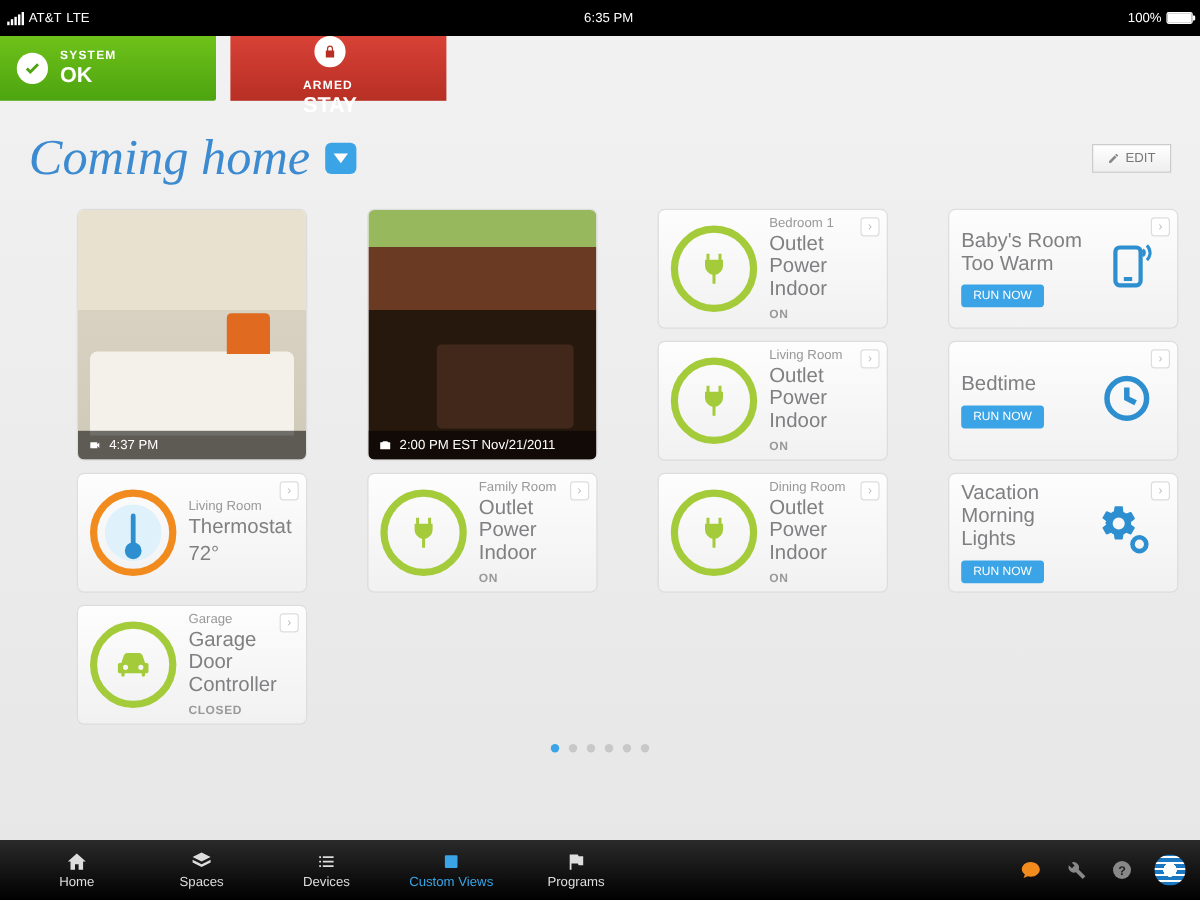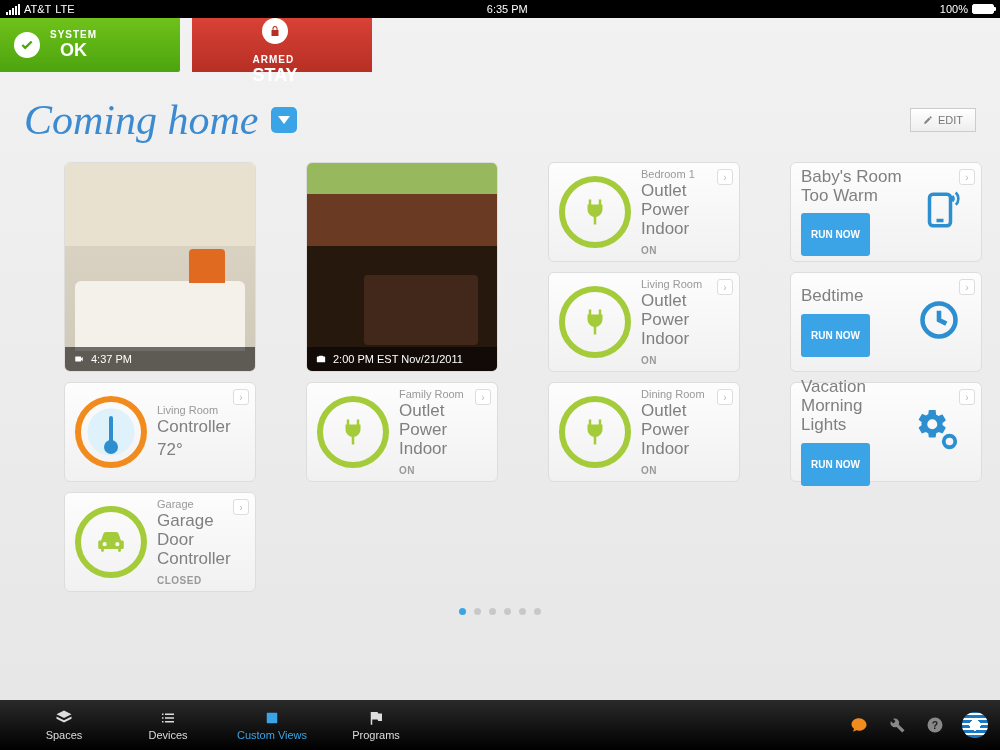--- a/index.html
+++ b/index.html
@@ -1,32 +1,32 @@
 <!DOCTYPE html>
 <html><head>
 <meta charset="utf-8">
 <style>
   * { box-sizing: border-box; margin: 0; padding: 0; }
   html, body { width: 1000px; height: 750px; font-family: "Helvetica Neue", Arial, sans-serif; overflow: hidden; }
   body { background: linear-gradient(#f2f2f2, #e6e6e6); display: flex; flex-direction: column; }
 
   
-  .statusbar { height: 18px; background: #000; color: #fff; display: flex; align-items: center; justify-content: space-between; font-size: 11px; padding: 0 6px; }
+  .statusbar { height: 30px; background: #000; color: #fff; display: flex; align-items: center; justify-content: space-between; font-size: 11px; padding: 0 6px; }
   .statusbar .left, .statusbar .right { display: flex; align-items: center; gap: 4px; }
   .bars { display: flex; align-items: flex-end; gap: 1px; }
   .bars span { width: 2px; background: #fff; display: block; }
   .bars span:nth-child(1){height:3px}.bars span:nth-child(2){height:5px}.bars span:nth-child(3){height:7px}.bars span:nth-child(4){height:9px}.bars span:nth-child(5){height:11px}
   .battery { width: 22px; height: 10px; border: 1px solid #fff; border-radius: 2px; position: relative; }
   .battery::after { content:""; position:absolute; right:-3px; top:2px; width:2px; height:4px; background:#fff; border-radius:0 1px 1px 0;}
   .battery-fill { background:#fff; height:100%; width:100%; }
 
   
   .banners { display:flex; gap:8px; padding: 0; }
   .banner { height: 54px; display:flex; align-items:center; gap:10px; padding: 0 28px 0 14px; color:#fff; font-weight:300; }
-  .banner.ok { background: linear-gradient(#6fc21a,#4ca40f); width:180px; border-bottom-right-radius:2px;text-align:center;}
+  .banner.ok { background: linear-gradient(#6fc21a,#4ca40f); width:180px; border-bottom-right-radius:2px;}
   .banner.armed { background: linear-gradient(#d84136,#b72f24); width:180px; margin-left:4px;flex-direction:column;}
   .banner .icon { width:26px; height:26px; border-radius:50%; background:#fff; display:flex; align-items:center; justify-content:center; color:inherit; flex-shrink:0;}
   .banner.ok .icon { color:#4ca40f; }
   .banner.armed .icon { color:#b72f24; }
   .banner .txt small{ font-size:10px; letter-spacing:1px; display:block; font-weight:700;}
   .banner .txt b{ font-size:18px; font-weight:700;}
 
   
   .titlerow { display:flex; align-items:center; justify-content:space-between; padding: 24px 24px 10px 24px; }
   .titlerow h1 { font-family: Georgia, 'Times New Roman', serif; font-style: italic; font-weight: 400; color:#3c8bd1; font-size:42px; display:flex; align-items:center; gap:12px; }
@@ -36,21 +36,21 @@
 
   
   .grid { padding: 8px 24px 0 24px; display:grid; grid-template-columns: repeat(4, 232px); grid-auto-rows: 100px; gap: 10px; }
   .card { background: linear-gradient(#fdfdfd,#f1f1f1); border:1px solid #ddd; border-radius:6px; position:relative; display:flex; align-items:center; padding:10px; gap:10px;margin-left:40px; }
   .card.tall { grid-row: span 2; padding:0; overflow:hidden; }
   .card .chev { position:absolute; top:6px; right:6px; width:16px; height:16px; border:1px solid #ddd; border-radius:3px; background:#fff; display:flex; align-items:center; justify-content:center; font-size:10px; color:#bbb;}
   .card .chev::after{content:"›";}
   .card .body small{ color:#999; font-size:11px; display:block; margin-bottom:2px;}
   .card .body .title{ color:#808083; font-size:17px; font-weight:400; line-height:1.1; }
   .card .body .sub{ color:#999; font-size:10px; font-weight:700; margin-top:6px; letter-spacing:.5px;}
-  .runbtn { background:#3aa4e6; color:#fff; font-size:10px; font-weight:700; padding:16px 10px; border-radius:3px; margin-top:8px; display:inline-block;}
+  .runbtn { background:#3aa4e6; color:#fff; font-size:10px; font-weight:400; padding:4px 10px; border-radius:3px; margin-top:8px; display:inline-block;}
 
   
   .camimg { width:100%; height:100%; position:relative; }
   .camimg .photo1, .camimg .photo2 { width:100%; height:100%; }
   .photo1 { background:
     linear-gradient(to bottom, #e9e1d0 0%, #e9e1d0 40%, #d9d2c2 40%, #cfc9ba 100%);
     position:relative;
   }
   .photo1::before{content:"";position:absolute;left:10px;right:10px;bottom:20px;height:70px;background:#f4f1ea;border-radius:6px 6px 0 0;}
   .photo1::after{content:"";position:absolute;right:30px;bottom:88px;width:36px;height:34px;background:#e06a1f;border-radius:4px 4px 0 0;}
@@ -230,21 +230,21 @@
           <polyline points="12 7 12 12 16 14"></polyline>
         </svg>
     </div>
     <div class="chev"></div>
   </div>
 
   <div class="card">
     <div class="thermo"></div>
     <div class="body">
       <small>Living Room</small>
-      <div class="title">Controller</div>
+      <div class="title">Thermostat</div>
       <div class="title" style="margin-top:4px">72°</div>
     </div>
     <div class="chev"></div>
   </div>
 
   <div class="card">
     <div class="ring green">
       <svg width="30" height="30" viewBox="0 0 24 24" fill="currentColor">
           <path d="M9 2v4h6V2h2v4h1v4a6 6 0 0 1-5 5.92V22h-2v-6.08A6 6 0 0 1 6 10V6h1V2h2z"></path>
         </svg>
@@ -306,20 +306,26 @@
     <span></span>
     <span></span>
     <span></span>
     <span></span>
     <span></span>
 </div>
 
 <div class="footer">
   <div class="navitem">
     <svg width="18" height="18" viewBox="0 0 24 24" fill="#ddd">
+        <path d="M12 3l10 9h-3v9h-5v-6H10v6H5v-9H2z"></path>
+      </svg>
+    <span>Home</span>
+  </div>
+  <div class="navitem">
+    <svg width="18" height="18" viewBox="0 0 24 24" fill="#ddd">
         <path d="M12 2l10 5-10 5L2 7l10-5zm0 13l10-5v3l-10 5-10-5v-3l10 5z"></path>
       </svg>
     <span>Spaces</span>
   </div>
   <div class="navitem">
     <svg width="18" height="18" viewBox="0 0 24 24" fill="#ddd">
         <path d="M4 6h2v2H4V6zm4 0h12v2H8V6zM4 11h2v2H4v-2zm4 0h12v2H8v-2zM4 16h2v2H4v-2zm4 0h12v2H8v-2z"></path>
       </svg>
     <span>Devices</span>
   </div>

